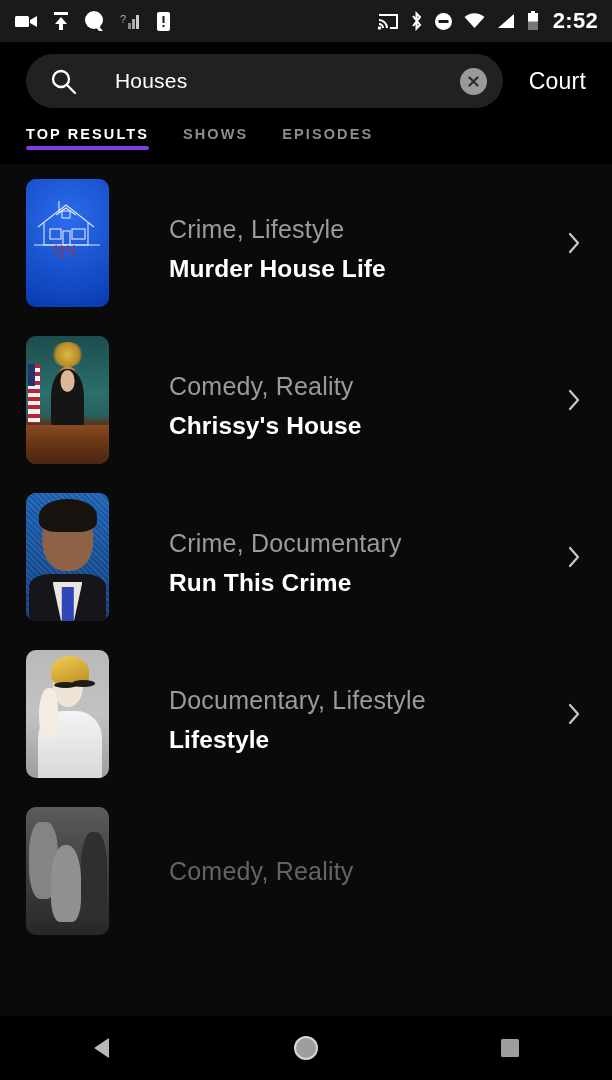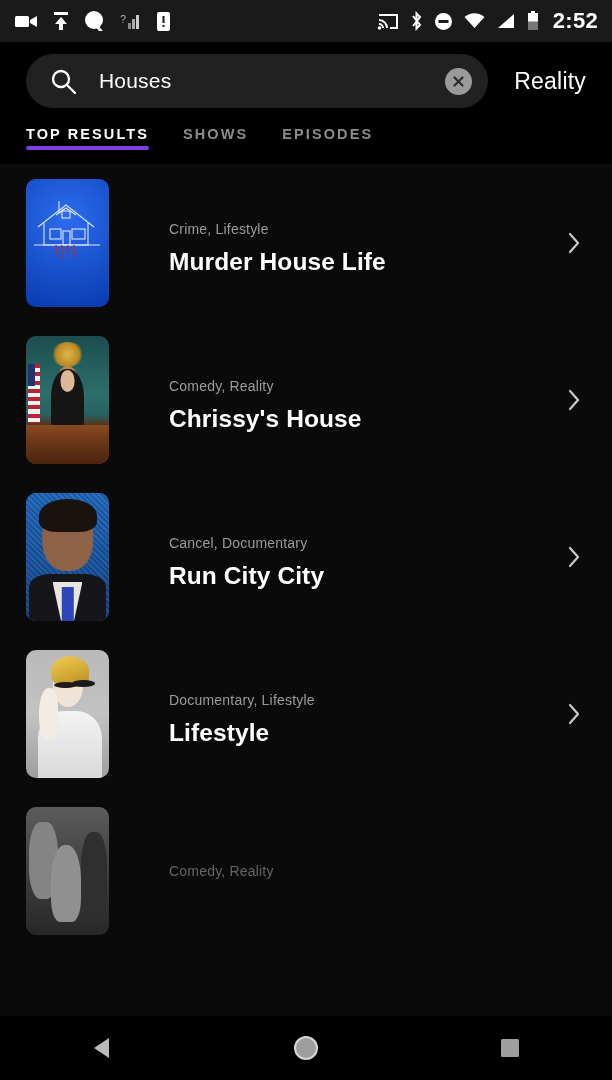--- a/index.html
+++ b/index.html
@@ -26,21 +26,21 @@
     margin-left: 3px;
   }
 
   
   .searchrow {
     position: absolute; top: 42px; left: 0; width: 612px; height: 78px;
     background: #000; display: flex; align-items: center; padding: 0 26px;
   }
   .searchfield {
     flex: 1; height: 54px; background: #212121; border-radius: 27px;
-    display: flex; align-items: center; padding: 0 16px 0 24px;
+    display: flex; align-items: center; padding: 0 16px 0 24px; gap: 16px;
   }
   .search-value {
     flex: 1; color: #fff; font-size: 21px; font-weight: 500;
     margin-left: 22px; letter-spacing: .2px;
   }
   .clear-btn {
     width: 27px; height: 27px; border-radius: 50%; background: #9a9a9a;
     display: flex; align-items: center; justify-content: center; flex: none;
   }
   .cancel {
@@ -73,21 +73,21 @@
   .row {
     position: relative; height: 157px; display: flex; align-items: center;
     padding: 0 26px;
   }
   .thumb {
     position: relative; width: 83px; height: 128px; border-radius: 10px;
     overflow: hidden; flex: none; background: #222;
   }
   .rowtext { margin-left: 60px; flex: 1; }
   .genre {
-    color: #9b9b9b; font-size: 14px; font-weight: 500;
+    color: #9b9b9b; font-size: 25px; font-weight: 500;
     letter-spacing: .2px; margin-bottom: 11px; margin-top: 12px;
   }
   .title {
     color: #fff; font-size: 24.5px; font-weight: bold; letter-spacing: .1px;
   }
   .chev { flex: none; width: 24px; display: flex; justify-content: center; }
 
   
   .play-badge {
     position: absolute; left: 50%; top: 50%;
@@ -319,21 +319,21 @@
         <line x1="17" y1="17" x2="25" y2="25" stroke="#fff" stroke-width="2.3" stroke-linecap="round"></line>
       </svg>
       <span class="search-value" title="Search">Houses</span>
       <span class="clear-btn">
         <svg width="15" height="15" viewBox="0 0 15 15">
           <line x1="3.5" y1="3.5" x2="11.5" y2="11.5" stroke="#2b2b2b" stroke-width="2.2" stroke-linecap="round"></line>
           <line x1="11.5" y1="3.5" x2="3.5" y2="11.5" stroke="#2b2b2b" stroke-width="2.2" stroke-linecap="round"></line>
         </svg>
       </span>
     </div>
-    <span class="cancel">Reality</span>
+    <span class="cancel">Court</span>
   </div>
 
   <div class="tabs">
     <div class="tab active">
       <span class="tab-label">TOP RESULTS</span>
       <span class="tab-underline" style="background: rgb(123, 63, 228);"></span>
     </div>
     <div class="tab">
       <span class="tab-label">SHOWS</span>
 
@@ -406,22 +406,22 @@
     <div class="row">
       <div class="thumb">
         <div class="art mug"></div>
         <div class="mug-head"></div>
         <div class="mug-hair"></div>
         <div class="mug-suit"></div>
         <div class="mug-shirt"></div>
         <div class="mug-tie"></div>
       </div>
       <div class="rowtext">
-        <div class="genre">Cancel, Documentary</div>
-        <div class="title">Run City City</div>
+        <div class="genre">Crime, Documentary</div>
+        <div class="title">Run This Crime</div>
       </div>
       <span class="chev">
         <svg width="14" height="24" viewBox="0 0 14 24">
             <path d="M3 3 L11 12 L3 21" stroke="#c9c9c9" stroke-width="2.2" fill="none" stroke-linecap="round" stroke-linejoin="round"></path>
           </svg>
       </span>
     </div>
 
     <div class="row">
       <div class="thumb">

